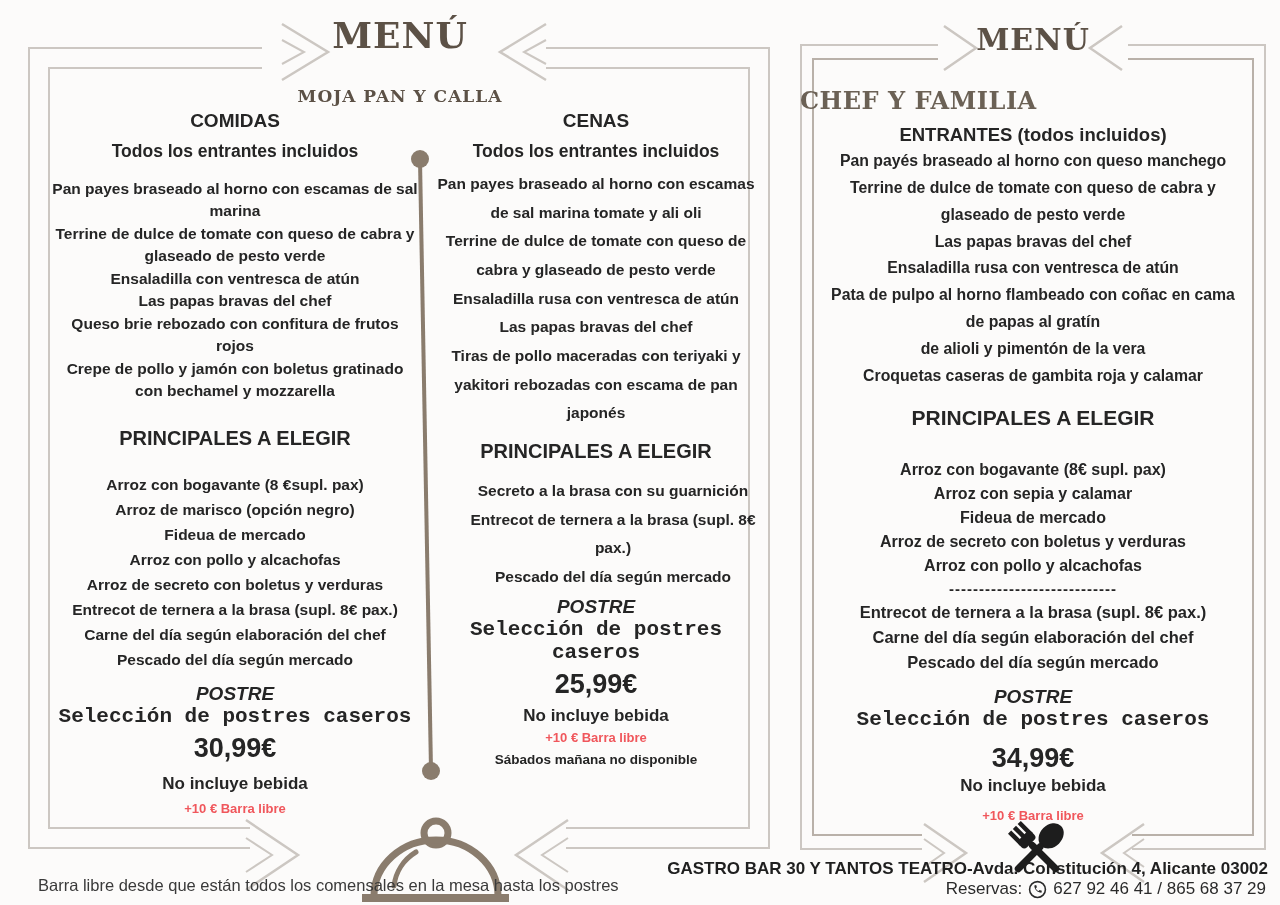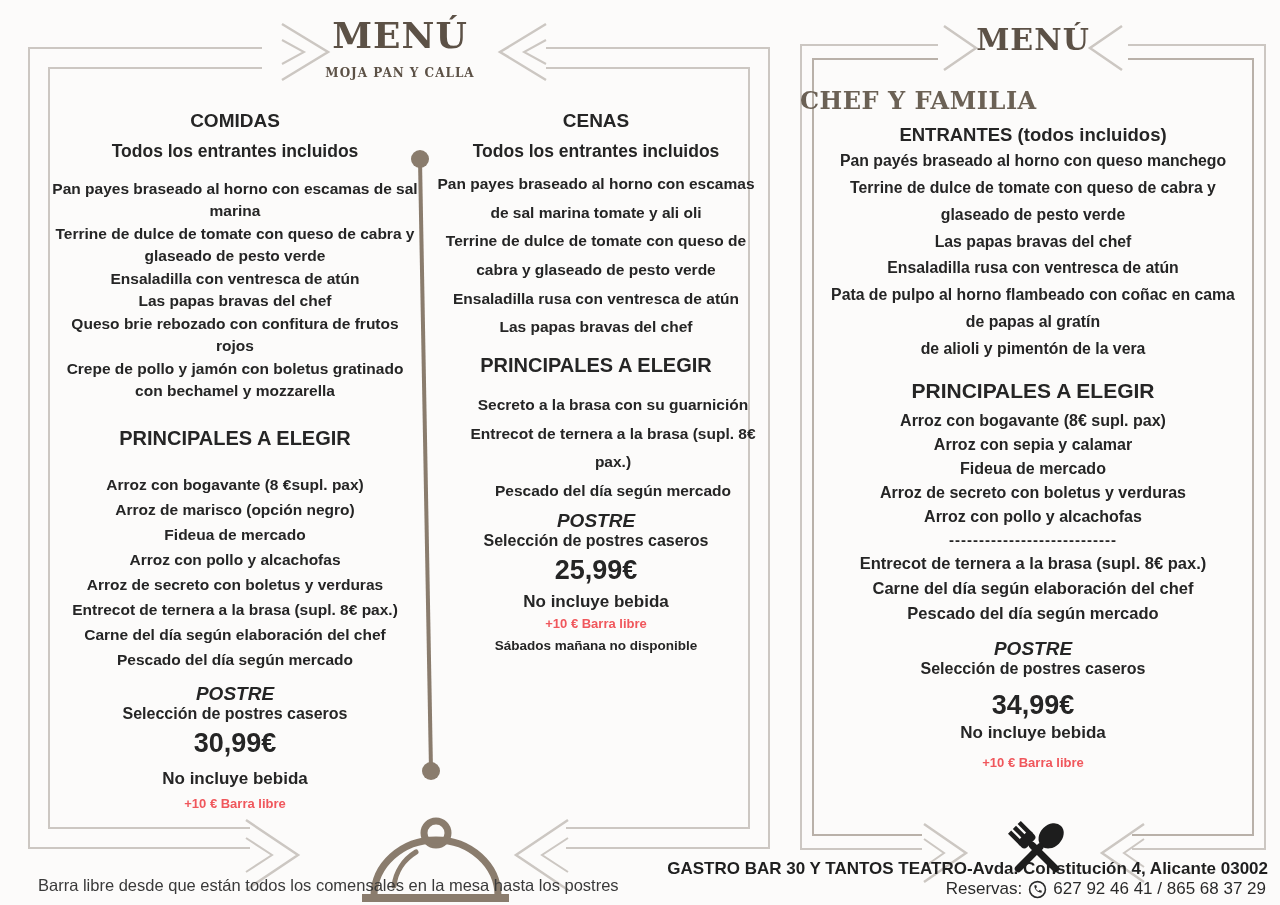--- a/index.html
+++ b/index.html
@@ -22,21 +22,21 @@
   .sub { font-size:17.5px; font-weight:bold; margin-top:9px; }
   .list { margin-top:16px; }
   .menu-item { font-size:15.5px; font-weight:bold; }
   .lh-tight .menu-item { line-height:1.45; }
   .lh-mid .menu-item   { line-height:1.62; }
   .lh-wide .menu-item  { line-height:1.85; }
   .lh-right .menu-item { line-height:1.7; font-size:15.8px; }
   .lh-r2 .menu-item    { line-height:1.5; font-size:16px; }
   .lh-r3 .menu-item    { line-height:1.5; font-size:16.5px; }
   .postre-h { font-size:19px; font-weight:bold; margin-top:14px;font-style:italic; }
-  .postre-d { font-size:16px; font-weight:bold; }
+  .postre-d { font-size:21px; font-weight:bold;font-family:Liberation Mono, monospace; }
   .price { font-size:27px; font-weight:bold; margin-top:5px; }
   .nobeb { font-size:17px; font-weight:bold; margin-top:10px; }
   .red { color:#f0575c; font-size:13px; font-weight:bold; margin-top:7px; }
   .tiny { font-size:13.5px; font-weight:bold; margin-top:7px; }
   .sep { font-size:15px; font-weight:bold; letter-spacing:1px; line-height:1.5; }
 
   .chev { position:absolute; }
   .footer-left { position:absolute; left:38px; top:876px; font-size:16.5px; color:#3a3a3a; }
   .footer-addr { position:absolute; right:12px; top:859px; font-size:17px; font-weight:bold; color:#1f1f1f; }
   .footer-resv { position:absolute; right:14px; top:879px; font-size:17px; color:#2a2a2a; display:flex; align-items:center; gap:6px; }
@@ -83,21 +83,21 @@
   <svg class="chev" style="left:922px; top:822px;" width="48" height="62" viewBox="0 0 48 62">
     <polyline points="2,2 44,31 2,60" fill="none" stroke="#ccc7c2" stroke-width="2.5"></polyline>
     <polyline points="2,17 22,31 2,45" fill="none" stroke="#ccc7c2" stroke-width="2"></polyline>
   </svg>
   <svg class="chev" style="left:1098px; top:822px;" width="48" height="62" viewBox="0 0 48 62">
     <polyline points="46,2 4,31 46,60" fill="none" stroke="#ccc7c2" stroke-width="2.5"></polyline>
     <polyline points="46,17 26,31 46,45" fill="none" stroke="#ccc7c2" stroke-width="2"></polyline>
   </svg>
 
   <div class="menu-title" style="left:28px; top:14px; width:744px; font-size:36px;">MENÚ</div>
-  <div class="menu-title" style="left:28px; top:66px; width:744px; font-size:12px;">MOJA PAN Y CALLA</div>
+  <div class="menu-title" style="left:28px; top:86px; width:744px; font-size:17px;">MOJA PAN Y CALLA</div>
 
   <svg style="position:absolute; left:405px; top:146px;" width="40" height="640" viewBox="0 0 40 640">
     <line x1="15" y1="14" x2="26" y2="624" stroke="#8a7c6d" stroke-width="4"></line>
     <circle cx="15" cy="13" r="9" fill="#8a7c6d"></circle>
     <circle cx="26" cy="625" r="9" fill="#8a7c6d"></circle>
   </svg>
 
   <div class="col" style="left:52px; top:110px; width:366px;">
     <div class="h1">COMIDAS</div>
     <div class="sub">Todos los entrantes incluidos</div>
@@ -128,20 +128,21 @@
   </div>
 
   <div class="col" style="left:430px; top:110px; width:332px;">
     <div class="h1">CENAS</div>
     <div class="sub">Todos los entrantes incluidos</div>
     <div class="list lh-wide" style="margin-top:8px;">
         <div class="menu-item">Pan payes braseado al horno con escamas de sal marina tomate y ali oli</div>
         <div class="menu-item">Terrine de dulce de tomate con queso de cabra y glaseado de pesto verde</div>
         <div class="menu-item">Ensaladilla rusa con ventresca de atún</div>
         <div class="menu-item">Las papas bravas del chef</div>
+        <div class="menu-item">Tiras de pollo maceradas con teriyaki y yakitori rebozadas con escama de pan japonés</div>
       </div>
     <div class="h1 big" style="margin-top:12px;">PRINCIPALES A ELEGIR</div>
     <div class="list lh-wide" style="margin-top:14px;padding-left:34px;">
         <div class="menu-item">Secreto a la brasa con su guarnición</div>
         <div class="menu-item">Entrecot de ternera a la brasa (supl. 8€ pax.)</div>
         <div class="menu-item">Pescado del día según mercado</div>
       </div>
     <div class="postre-h" style="margin-top:4px;">POSTRE</div>
     <div class="postre-d">Selección de postres caseros</div>
     <div class="price">25,99€</div>
@@ -155,23 +156,24 @@
 
   <div class="col" style="left:822px; top:124px; width:422px;">
     <div class="h1" style="font-size:18.5px;">ENTRANTES (todos incluidos)</div>
     <div class="list lh-right" style="margin-top:2px;">
         <div class="menu-item">Pan payés braseado al horno con queso manchego</div>
         <div class="menu-item">Terrine de dulce de tomate con queso de cabra y glaseado de pesto verde</div>
         <div class="menu-item">Las papas bravas del chef</div>
         <div class="menu-item">Ensaladilla rusa con ventresca de atún</div>
         <div class="menu-item">Pata de pulpo al horno flambeado con coñac en cama de papas al gratín</div>
         <div class="menu-item">de alioli y pimentón de la vera</div>
+        <div class="menu-item">Croquetas caseras de gambita roja y calamar</div>
       </div>
     <div class="h1 big" style="margin-top:16px; font-size:21px;">PRINCIPALES A ELEGIR</div>
-    <div class="list lh-r2" style="margin-top:6px;">
+    <div class="list lh-r2" style="margin-top:28px;">
         <div class="menu-item">Arroz con bogavante (8€ supl. pax)</div>
         <div class="menu-item">Arroz con sepia y calamar</div>
         <div class="menu-item">Fideua de mercado</div>
         <div class="menu-item">Arroz de secreto con boletus y verduras</div>
         <div class="menu-item">Arroz con pollo y alcachofas</div>
       </div>
     <div class="sep">----------------------------</div>
     <div class="list lh-r3" style="margin-top:0;">
         <div class="menu-item">Entrecot de ternera a la brasa  (supl. 8€ pax.)</div>
         <div class="menu-item">Carne del día según elaboración del chef</div>

